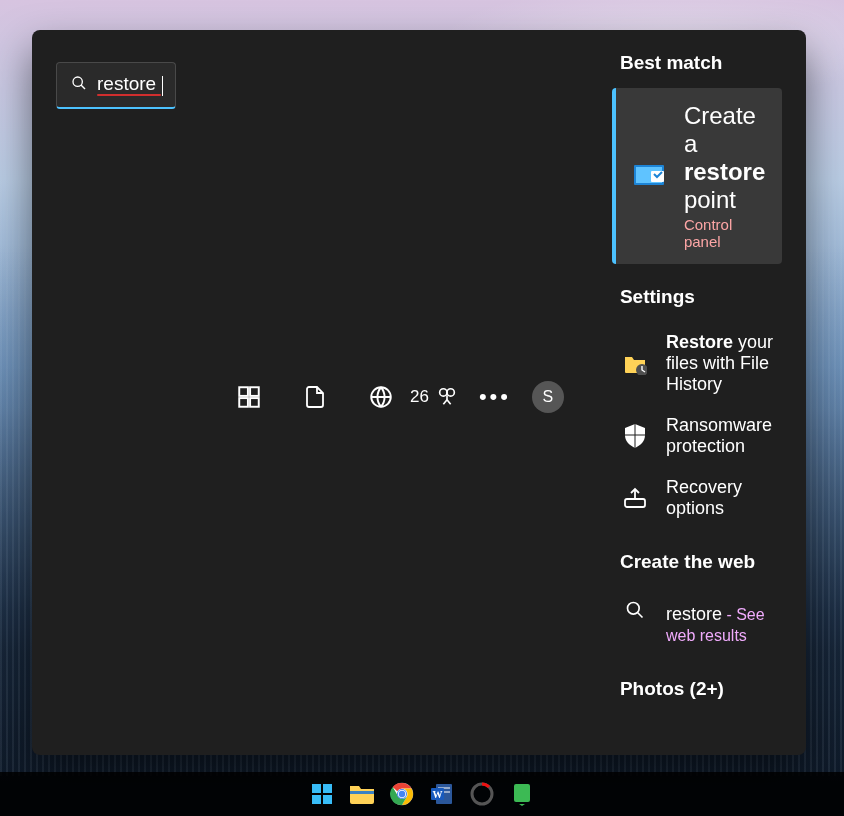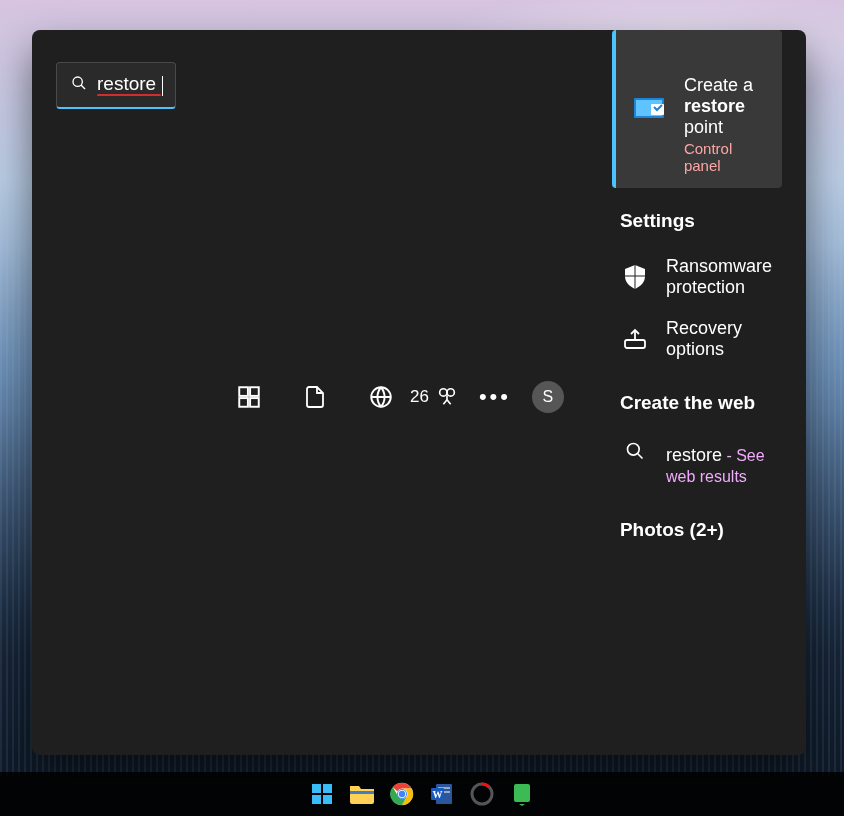--- a/index.html
+++ b/index.html
@@ -60,21 +60,21 @@
 
   .results{flex:1;overflow:hidden;padding:0 24px;}
   .section-heading{font-size:19px;font-weight:600;margin:22px 0 14px 8px;}
 
   .best-match-item{
     position:relative;background:#393939;border-radius:4px;
     display:flex;align-items:center;gap:18px;padding:14px 18px;
     border-left:4px solid #4cc2ff;
   }
   .bm-icon{width:32px;height:26px;flex:0 0 auto;position:relative;}
-  .bm-title{font-size:18px;margin-top:31px;}
+  .bm-title{font-size:24px;}
   .bm-title .bold{font-weight:700;}
   .bm-sub{font-size:15px;color:#fca5a5;margin-top:2px;}
 
   .arrow{
     position:absolute;left:338px;top:26px;pointer-events:none;
   }
 
   .setting-item,.web-item{
     display:flex;align-items:center;gap:18px;padding:10px 8px 10px 10px;
     font-size:18px;
@@ -147,20 +147,21 @@
         </svg>
       </span>
       <span class="icon-btn more-dots">•••</span>
       <span class="avatar">
         <span>S</span>
       </span>
     </div>
   </div>
 
   <div class="results">
+    <div class="section-heading">Best match</div>
 
     <div class="best-match-item">
       <span class="bm-icon">
         <svg width="32" height="26" viewBox="0 0 32 26">
           <rect x="0" y="2" width="30" height="20" rx="1" fill="#1d84d6"></rect>
           <rect x="2" y="4" width="26" height="16" fill="#5fc3ff"></rect>
           <rect x="17" y="8" width="13" height="11" rx="1" fill="#fff"></rect>
           <path d="M20 11l3 3 5-5" stroke="#1d84d6" stroke-width="2" fill="none"></path>
         </svg>
       </span>
@@ -173,20 +174,30 @@
       <span class="arrow">
         <svg width="110" height="32" viewBox="0 0 110 32">
           <line x1="110" y1="16" x2="20" y2="16" stroke="#ff1a1a" stroke-width="6"></line>
           <polygon points="0,16 26,4 26,28" fill="#ff1a1a"></polygon>
         </svg>
       </span>
     </div>
 
     <div class="section-heading">Settings</div>
 
+    <div class="setting-item">
+      <span class="setting-icon">
+        <svg width="24" height="22" viewBox="0 0 24 22">
+          <path d="M2 4h7l2 3h11v12a1 1 0 0 1-1 1H3a1 1 0 0 1-1-1z" fill="#ffd257"></path>
+          <circle cx="19" cy="17" r="6" fill="#4f4f4f"></circle>
+          <path d="M19 13v4l3 2" stroke="#fff" stroke-width="1.4" fill="none"></path>
+        </svg>
+      </span>
+      <span><span class="bold">Restore</span><span> your files with File History</span></span>
+    </div>
 
     <div class="setting-item">
       <span class="setting-icon">
         <svg width="22" height="24" viewBox="0 0 22 24" fill="#fff">
           <path d="M11 0l10 4v7c0 6-4 10-10 13C5 21 1 17 1 11V4z"></path>
           <path d="M11 0v24" stroke="#1f1f1f" stroke-width="1"></path>
           <path d="M1 11h20" stroke="#1f1f1f" stroke-width="1"></path>
         </svg>
       </span>
       <span>Ransomware protection</span>

